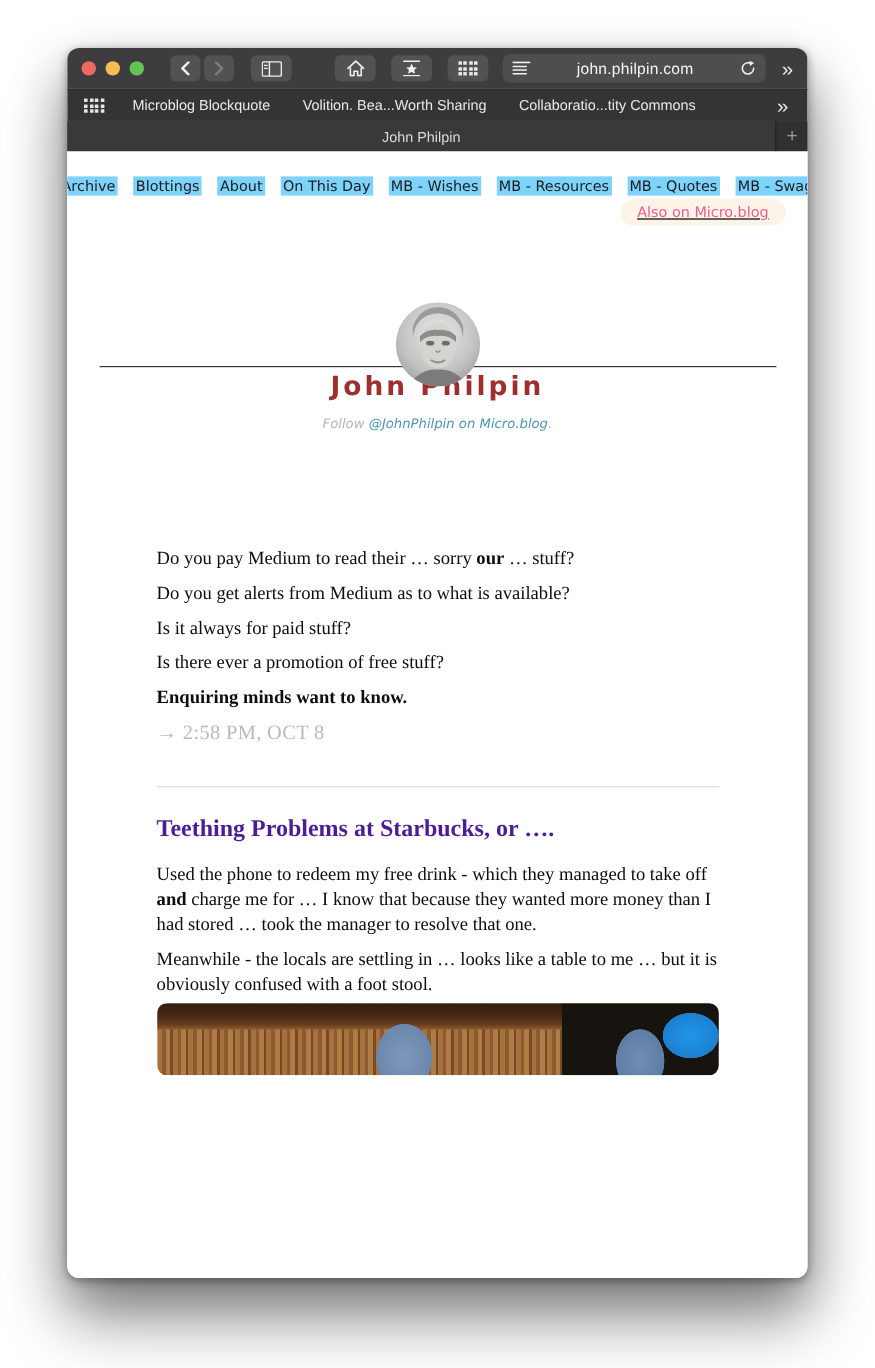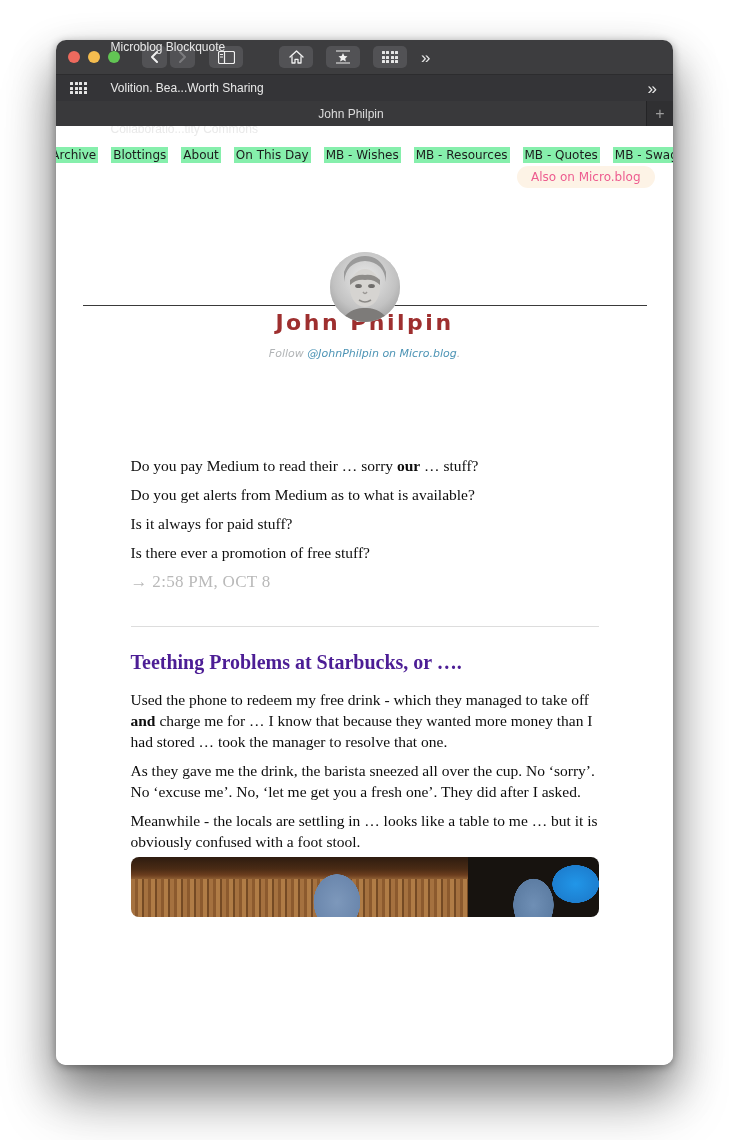--- a/index.html
+++ b/index.html
@@ -27,34 +27,34 @@
   .url-field{
     flex:1; margin-left:12px; height:24px; background:#4e4e51; border-radius:6px;
     display:flex; align-items:center; padding:0 8px; color:#f2f2f2;
   }
   .url-text{ flex:1; text-align:center; font-size:13px; color:#f4f4f4; letter-spacing:.2px; }
   .chev-overflow{ color:#e8e8e8; font-size:17px; margin-left:14px; margin-right:2px; line-height:1; cursor:default; }
   
   .bookmarks-bar{ height:27px; background:#343437; display:flex; align-items:center; padding:0 14px; border-top:1px solid #2c2c2e; }
   .dots-grid{ display:grid; grid-template-columns:repeat(4,3px); grid-auto-rows:3px; gap:1.5px; }
   .dots-grid i{ background:#e6e6e6; border-radius:.5px; }
-  .bm-items{ display:flex; gap:27px; margin-left:24px;flex-direction:column; }
+  .bm-items{ display:flex; gap:27px; margin-left:24px; }
   .bm-item{ font-size:12px; color:#e9e9e9; white-space:nowrap; cursor:default; }
   .bookmarks-bar .chev-overflow{ margin-left:auto; }
   
   .tab-bar{ height:25px; background:#2d2d2f; display:flex; }
   .tab-active{ flex:1; background:#39393b; display:flex; align-items:center; justify-content:center; }
   .tab-title{ font-size:12px; color:#dcdcdc; }
   .new-tab{ width:27px; background:#303032; border-left:1px solid #242426; display:flex; align-items:center; justify-content:center; color:#9c9c9c; font-size:16px; font-weight:300; }
   
   .content{ height:939px; background:#fff; overflow:hidden; }
   .container{ width:510px; margin:0 auto; position:relative; }
   .site-nav{ display:flex; justify-content:center; gap:13px; margin-top:21px; flex-wrap:nowrap; width:536px; margin-left:-13px; }
-  .site-nav a{ font-family:"DejaVu Sans", sans-serif; font-size:12px; color:#1c1c1c; text-decoration:none; background:#86efac; padding:1px 2px; white-space:nowrap; cursor:pointer; }
-  .mb-badge-row{ display:flex; justify-content:flex-end; margin-top:3px; position:relative; }
+  .site-nav a{ font-family:"DejaVu Sans", sans-serif; font-size:12px; color:#1c1c1c; text-decoration:none; background:#7dd3fc; padding:1px 2px; white-space:nowrap; cursor:pointer; }
+  .mb-badge-row{ display:flex; justify-content:flex-end; margin-top:3px; position:relative;text-decoration:underline; }
   .mb-badge{ position:relative; right:-35px; background:#fdf3e6; color:#ed5c8f; font-family:"DejaVu Sans", sans-serif; font-size:12px; padding:4px 14px; border-radius:12px; cursor:pointer; }
   .avatar-wrap{ display:flex; justify-content:center; margin-top:64px; }
   .avatar{ width:70px; height:70px; border-radius:50%; overflow:hidden; position:relative; z-index:2; background:#cfcfcf; }
   .site-rule{ border:none; border-top:1.5px solid #3a3a3a; margin:18px -27px 0; position:relative; top:-35px; }
   .head-block{ margin-top:-31px; text-align:center; }
   .site-title{ font-family:"DejaVu Sans", sans-serif; font-weight:800; font-size:22px; letter-spacing:2.5px; color:#9e2f2f; }
   .follow-line{ margin-top:12px; font-family:"DejaVu Sans", sans-serif; font-size:11px; color:#b2b5b7;font-style:italic; }
   .follow-line a{ color:#4d94b5; text-decoration:none; cursor:pointer; }
   .posts{ width:468px; margin:96px auto 1px; font-family:"Liberation Serif", serif; font-size:15.5px; color:#0d0d0d; }
   .post p{ line-height:21px; margin:0 0 8px; }
@@ -128,20 +128,33 @@
             <i></i>
             <i></i>
             <i></i>
             <i></i>
             <i></i>
             <i></i>
             <i></i>
           </span>
       </button>
     </div>
+    <div class="url-field">
+      <svg width="15" height="12" viewBox="0 0 15 12">
+        <line x1="0" y1="1" x2="15" y2="1" stroke="#f2f2f2" stroke-width="1.6"></line>
+        <line x1="0" y1="4.4" x2="12" y2="4.4" stroke="#f2f2f2" stroke-width="1.2"></line>
+        <line x1="0" y1="7.4" x2="12" y2="7.4" stroke="#f2f2f2" stroke-width="1.2"></line>
+        <line x1="0" y1="10.4" x2="12" y2="10.4" stroke="#f2f2f2" stroke-width="1.2"></line>
+      </svg>
+      <span class="url-text">john.philpin.com</span>
+      <svg width="13" height="14" viewBox="0 0 13 14">
+        <path d="M11 7 A4.7 4.7 0 1 1 8.6 2.9" fill="none" stroke="#f2f2f2" stroke-width="1.3" stroke-linecap="round"></path>
+        <polygon points="7.6,0.6 11.4,2.6 7.9,5.0" fill="#f2f2f2"></polygon>
+      </svg>
+    </div>
     <span class="chev-overflow">»</span>
   </div>
 
   <div class="bookmarks-bar">
     <span class="dots-grid">
         <i></i>
         <i></i>
         <i></i>
         <i></i>
         <i></i>
@@ -216,31 +229,31 @@
         <div class="follow-line"><span>Follow </span><a>@JohnPhilpin on Micro.blog</a><span>.</span></div>
       </div>
 
       <div class="posts">
         <div class="post post-1">
           <div>
               <p><span>Do you pay Medium to read their … sorry </span><strong>our</strong><span> … stuff?</span></p>
               <p><span>Do you get alerts from Medium as to what is available?</span></p>
               <p><span>Is it always for paid stuff?</span></p>
               <p><span>Is there ever a promotion of free stuff?</span></p>
+              <p><strong>Enquiring minds want to know.</strong></p>
             </div>
           <div class="timestamp">→ 2:58 PM, OCT 8</div>
         </div>
 
         <hr class="post-divider">
 
         <div class="post post-2">
           <h2 class="post-heading">Teething Problems at Starbucks, or ….</h2>
           <div>
               <p><span>Used the phone to redeem my free drink - which they managed to take off </span><strong>and</strong><span> charge me for … I know that because they wanted more money than I had stored … took the manager to resolve that one.</span></p>
-              <p><span>As they gave me the drink, the barista sneezed all over the cup. No ‘sorry’. No ‘excuse me’. No, ‘let me get you a fresh one’. They did after I asked.</span></p>
               <p><span>Meanwhile - the locals are settling in … looks like a table to me … but it is obviously confused with a foot stool.</span></p>
             </div>
           <div class="photo"></div>
         </div>
       </div>
 
     </div>
   </div>
 </div>
 

